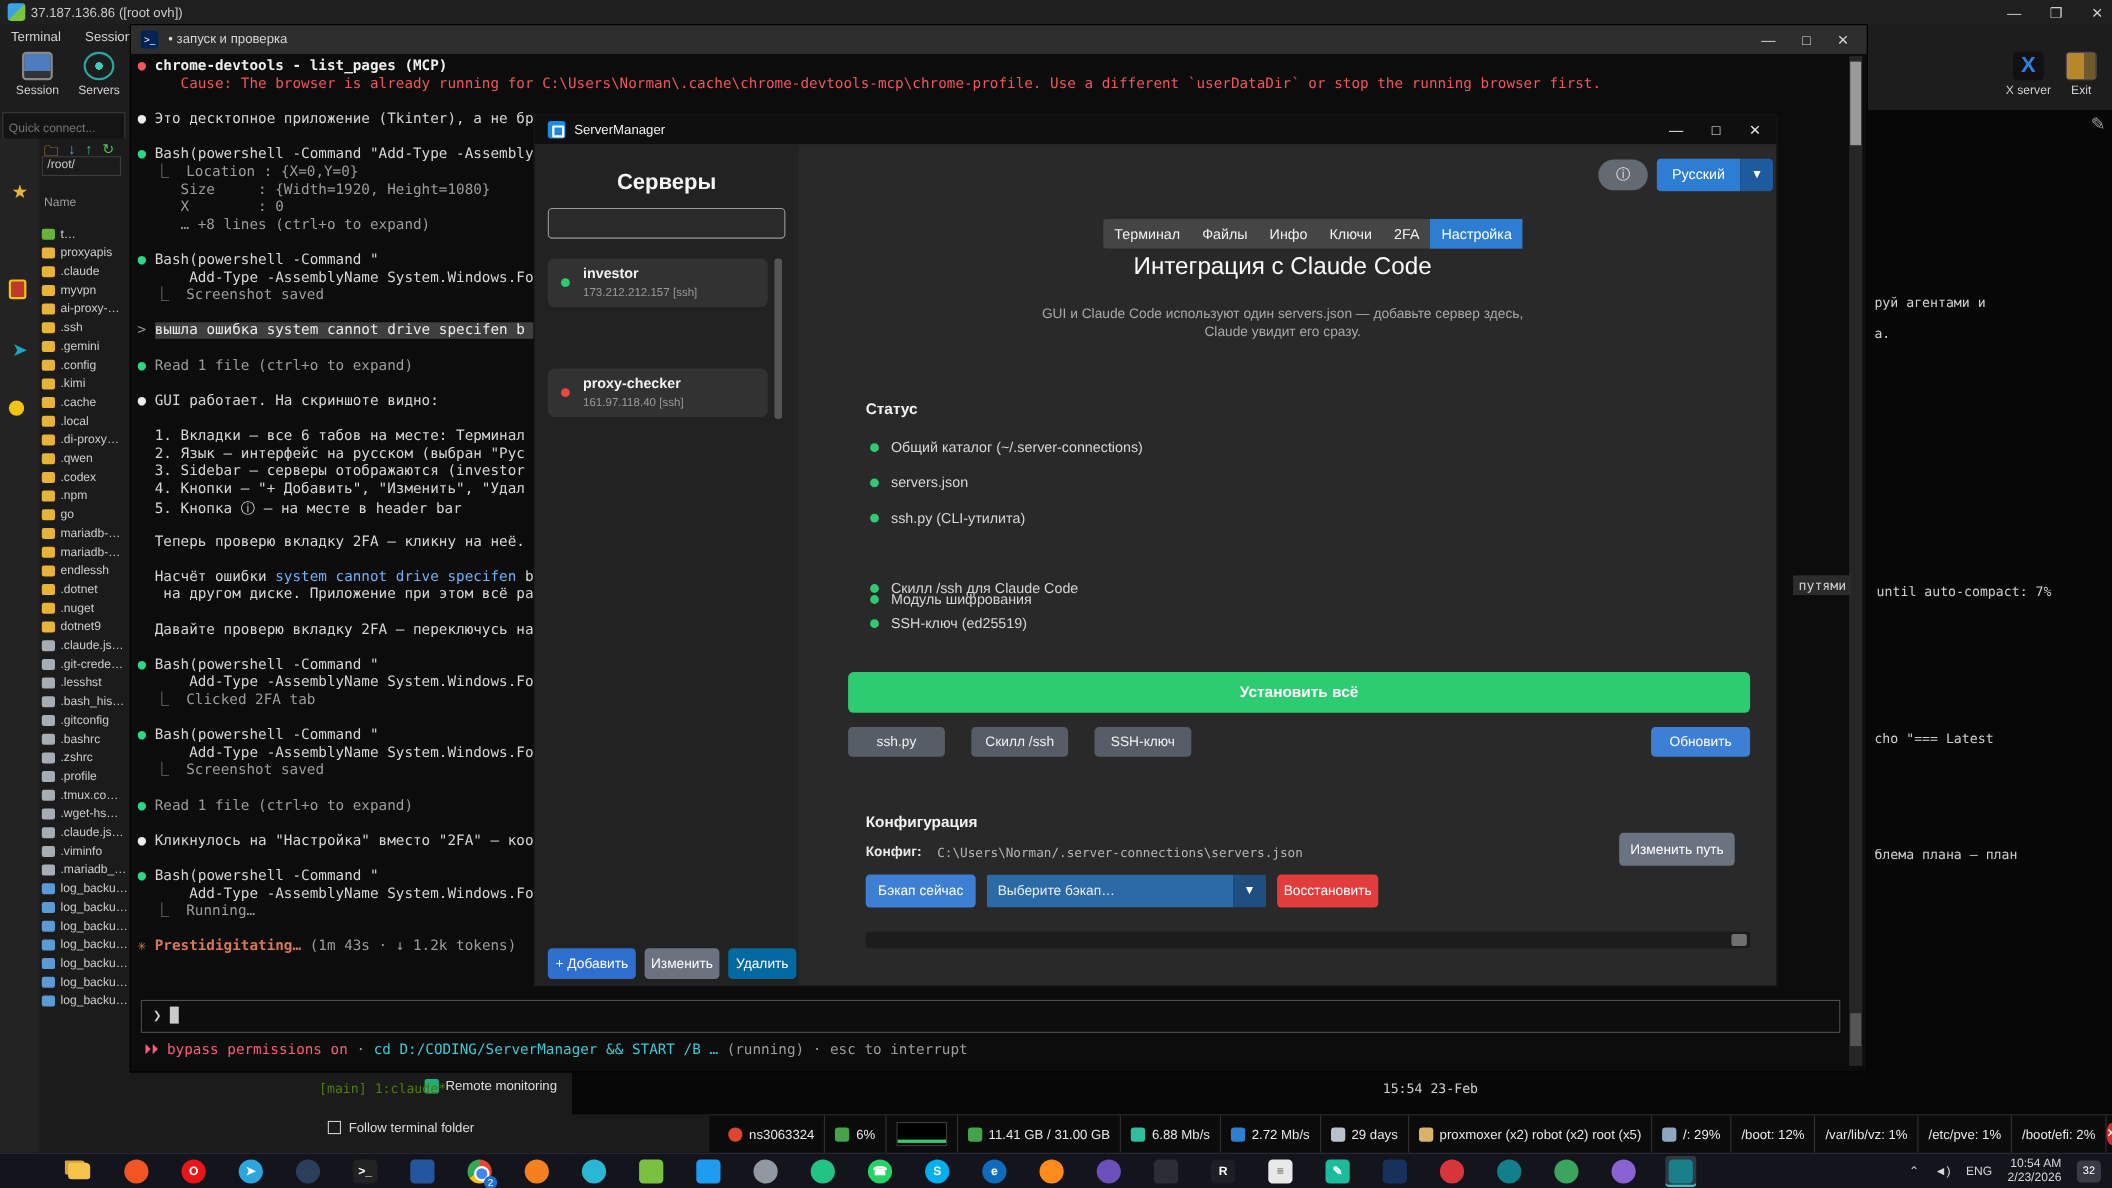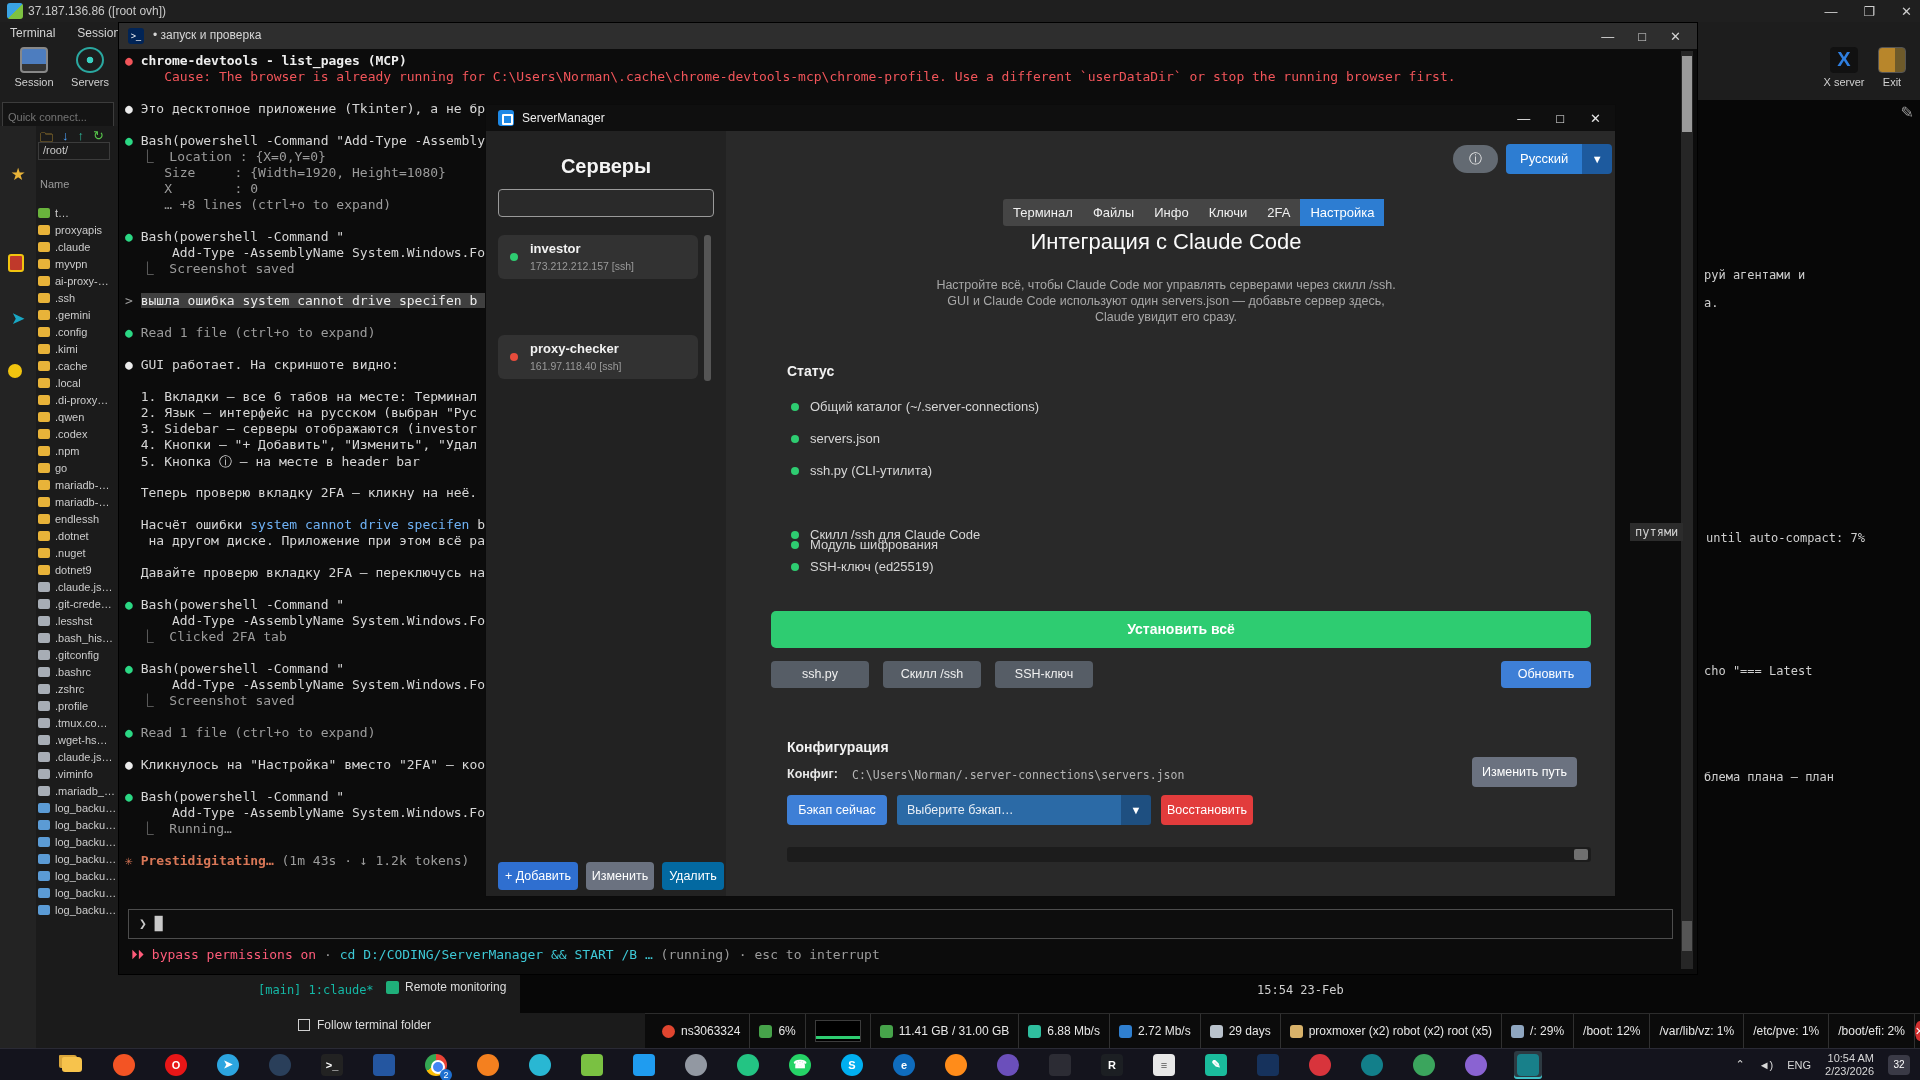--- a/index.html
+++ b/index.html
@@ -33,21 +33,21 @@
   .f-folder { background:#e8b339; }
   .f-folder-green { background:#69b33c; }
   .f-file { background:#a7adb5; }
   .f-log { background:#5b9bd5; }
   #chk-remote { position:absolute; left:386px; top:854px; display:flex; gap:6px; align-items:center; font-size:12px; color:#ddd; }
   #chk-follow { position:absolute; left:298px; top:892px; display:flex; gap:7px; align-items:center; font-size:12px; color:#ddd; }
   .chk-ico-green { width:13px; height:13px; background:#1faf7a; border-radius:2px; }
   .chk-box { width:12px; height:12px; border:1px solid #cfcfcf; background:transparent; }
   #moba-pane { position:absolute; left:520px; top:100px; right:0; bottom:35px; background:#070707; }
   .frag { position:absolute; font:12px "DejaVu Sans Mono",monospace; color:#cfcfcf; white-space:pre; }
-  .frag-green { color:#14b8a6; }
+  .frag-green { color:#4d7c0f;margin-left:32px; }
   #pencil-ico { position:absolute; right:6px; top:103px; font-size:16px; color:#9a9a9a; }
 
   
   #tray { position:absolute; left:645px; top:1013px; width:1275px; height:35px; background:#0b0b0b; border-top:1px solid #2c2c2c; z-index:6; display:flex; align-items:center; gap:0; color:#e8e8e8; font-size:12px; padding-left:8px; }
   .tseg { display:flex; align-items:center; gap:6px; padding:0 9px; height:100%; border-right:1px solid #303030; white-space:nowrap; }
   .tico { width:13px; height:13px; border-radius:3px; flex:none; display:inline-block; }
   #tray-graph { width:46px; height:22px; background:#000; border:1px solid #3c3c3c; position:relative; }
   #tray-graph::after { content:""; position:absolute; left:0; bottom:2px; width:100%; height:3px; background:#2ecc71; }
   #tray-close { margin-left:auto; width:20px; height:20px; border-radius:50%; background:#d22f2f; color:#fff; font-size:11px; text-align:center; line-height:20px; margin-right:6px; }
 
@@ -95,21 +95,21 @@
   #sm-lang .arr { background:#1d5a9e; color:#fff; width:30px; text-align:center; line-height:30px; font-size:11px; }
   #sm-tabs { position:absolute; left:517px; top:94px; height:27px; background:#454545; border-radius:3px; display:flex; }
   .sm-tab { padding:0 10px; line-height:27px; font-size:13px; color:#f0f0f0; white-space:nowrap; }
   .sm-tab.active { background:#2d7dd2; color:#fff; }
   #sm-heading { position:absolute; left:240px; top:124px; width:880px; text-align:center; font-size:22px; font-weight:normal; color:#fafafa; }
   #sm-sub { position:absolute; left:240px; top:172px; width:880px; text-align:center; font-size:12.5px; color:#a8a8a8; line-height:16px; }
   #sm-status-hdr { position:absolute; left:301px; top:258px; font-size:14px; font-weight:bold; color:#f2f2f2; }
   .st-item { position:absolute; left:305px; display:flex; align-items:center; gap:11px; font-size:13px; color:#d6d6d6; }
   .st-dot { width:8px; height:8px; border-radius:50%; background:#2ecc71; }
   #btn-install { position:absolute; left:285px; top:506px; width:820px; height:37px; background:#2ecc71; border-radius:5px; color:#fff; font-size:14px; font-weight:bold; text-align:center; line-height:37px; }
-  .qbtn { position:absolute; top:556px; width:98px; height:27px; background:#565d66; border-radius:4px; color:#f0f0f0; font-size:12.5px; text-align:center; line-height:27px; }
+  .qbtn { position:absolute; top:556px; width:88px; height:27px; background:#565d66; border-radius:4px; color:#f0f0f0; font-size:12.5px; text-align:center; line-height:27px; }
   #btn-upd { position:absolute; left:1015px; top:556px; width:90px; height:27px; background:#3e7fd6; border-radius:4px; color:#ffffff; font-size:12.5px; text-align:center; line-height:27px; }
   #sm-conf-hdr { position:absolute; left:301px; top:634px; font-size:14px; font-weight:bold; color:#f2f2f2; }
   #conf-label { position:absolute; left:301px; top:662px; font-size:12.5px; font-weight:bold; color:#e8e8e8; }
   #conf-path { position:absolute; left:366px; top:663px; font:11.5px "DejaVu Sans Mono",monospace; color:#b5b5b5; }
   #btn-path { position:absolute; left:986px; top:652px; width:105px; height:30px; background:#6b7280; border-radius:4px; color:#fff; font-size:12.5px; text-align:center; line-height:30px; }
   #btn-backup { position:absolute; left:301px; top:690px; width:100px; height:30px; background:#3e7fd6; border-radius:4px; color:#fff; font-size:12.5px; text-align:center; line-height:30px; }
   #sel-backup { position:absolute; left:411px; top:690px; width:254px; height:30px; display:flex; border-radius:3px; overflow:hidden; }
   #sel-backup .lab { flex:1; background:#2b6aa6; color:#e8eef5; font-size:12.5px; line-height:30px; padding:0 10px; }
   #sel-backup .arr { width:30px; background:#1e4f80; color:#fff; text-align:center; line-height:30px; font-size:11px; }
   #btn-restore { position:absolute; left:675px; top:690px; width:92px; height:30px; background:#e23c3c; border-radius:4px; color:#fff; font-size:12.5px; text-align:center; line-height:30px; }
@@ -546,21 +546,20 @@
         <div class="sm-tab">Терминал</div>
         <div class="sm-tab">Файлы</div>
         <div class="sm-tab">Инфо</div>
         <div class="sm-tab">Ключи</div>
         <div class="sm-tab">2FA</div>
         <div class="sm-tab active">Настройка</div>
       </div>
 
     <div id="sm-heading">Интеграция с Claude Code</div>
     <div id="sm-sub">
-        <div>Настройте всё, чтобы Claude Code мог управлять серверами через скилл /ssh.</div>
         <div>GUI и Claude Code используют один servers.json — добавьте сервер здесь,</div>
         <div>Claude увидит его сразу.</div>
       </div>
 
     <div id="sm-status-hdr">Статус</div>
     <div id="st-items"></div>
 
     <div id="btn-install">Установить всё</div>
     <div id="qbtns"></div>
     <div id="btn-upd">Обновить</div>

